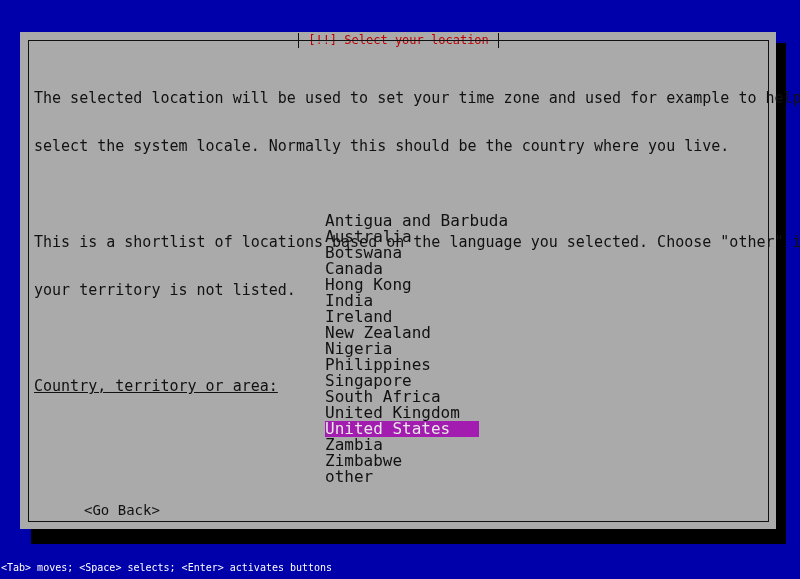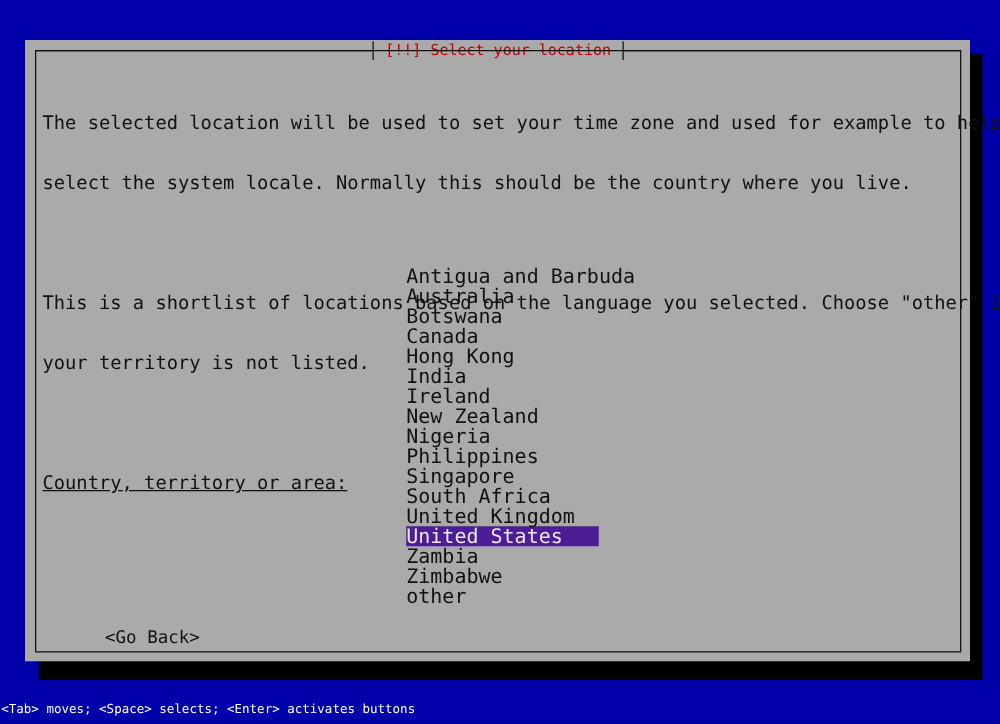--- a/index.html
+++ b/index.html
@@ -124,21 +124,21 @@
   .country-item {
     font-size: 16px;
     line-height: 16px;
     height: 16px;
     color: #111111;
     white-space: pre;
     padding-left: 0px;
     display: block;
   }
   .country-item.selected {
-    background: #4c1d95;
+    background: #a21caf;
     color: #e8e8e8;
     width: 154px;
     padding-left: 0px;
   }
 
   
   #go-back {
     position: absolute;
     left: 50px;
     top: 444px;

